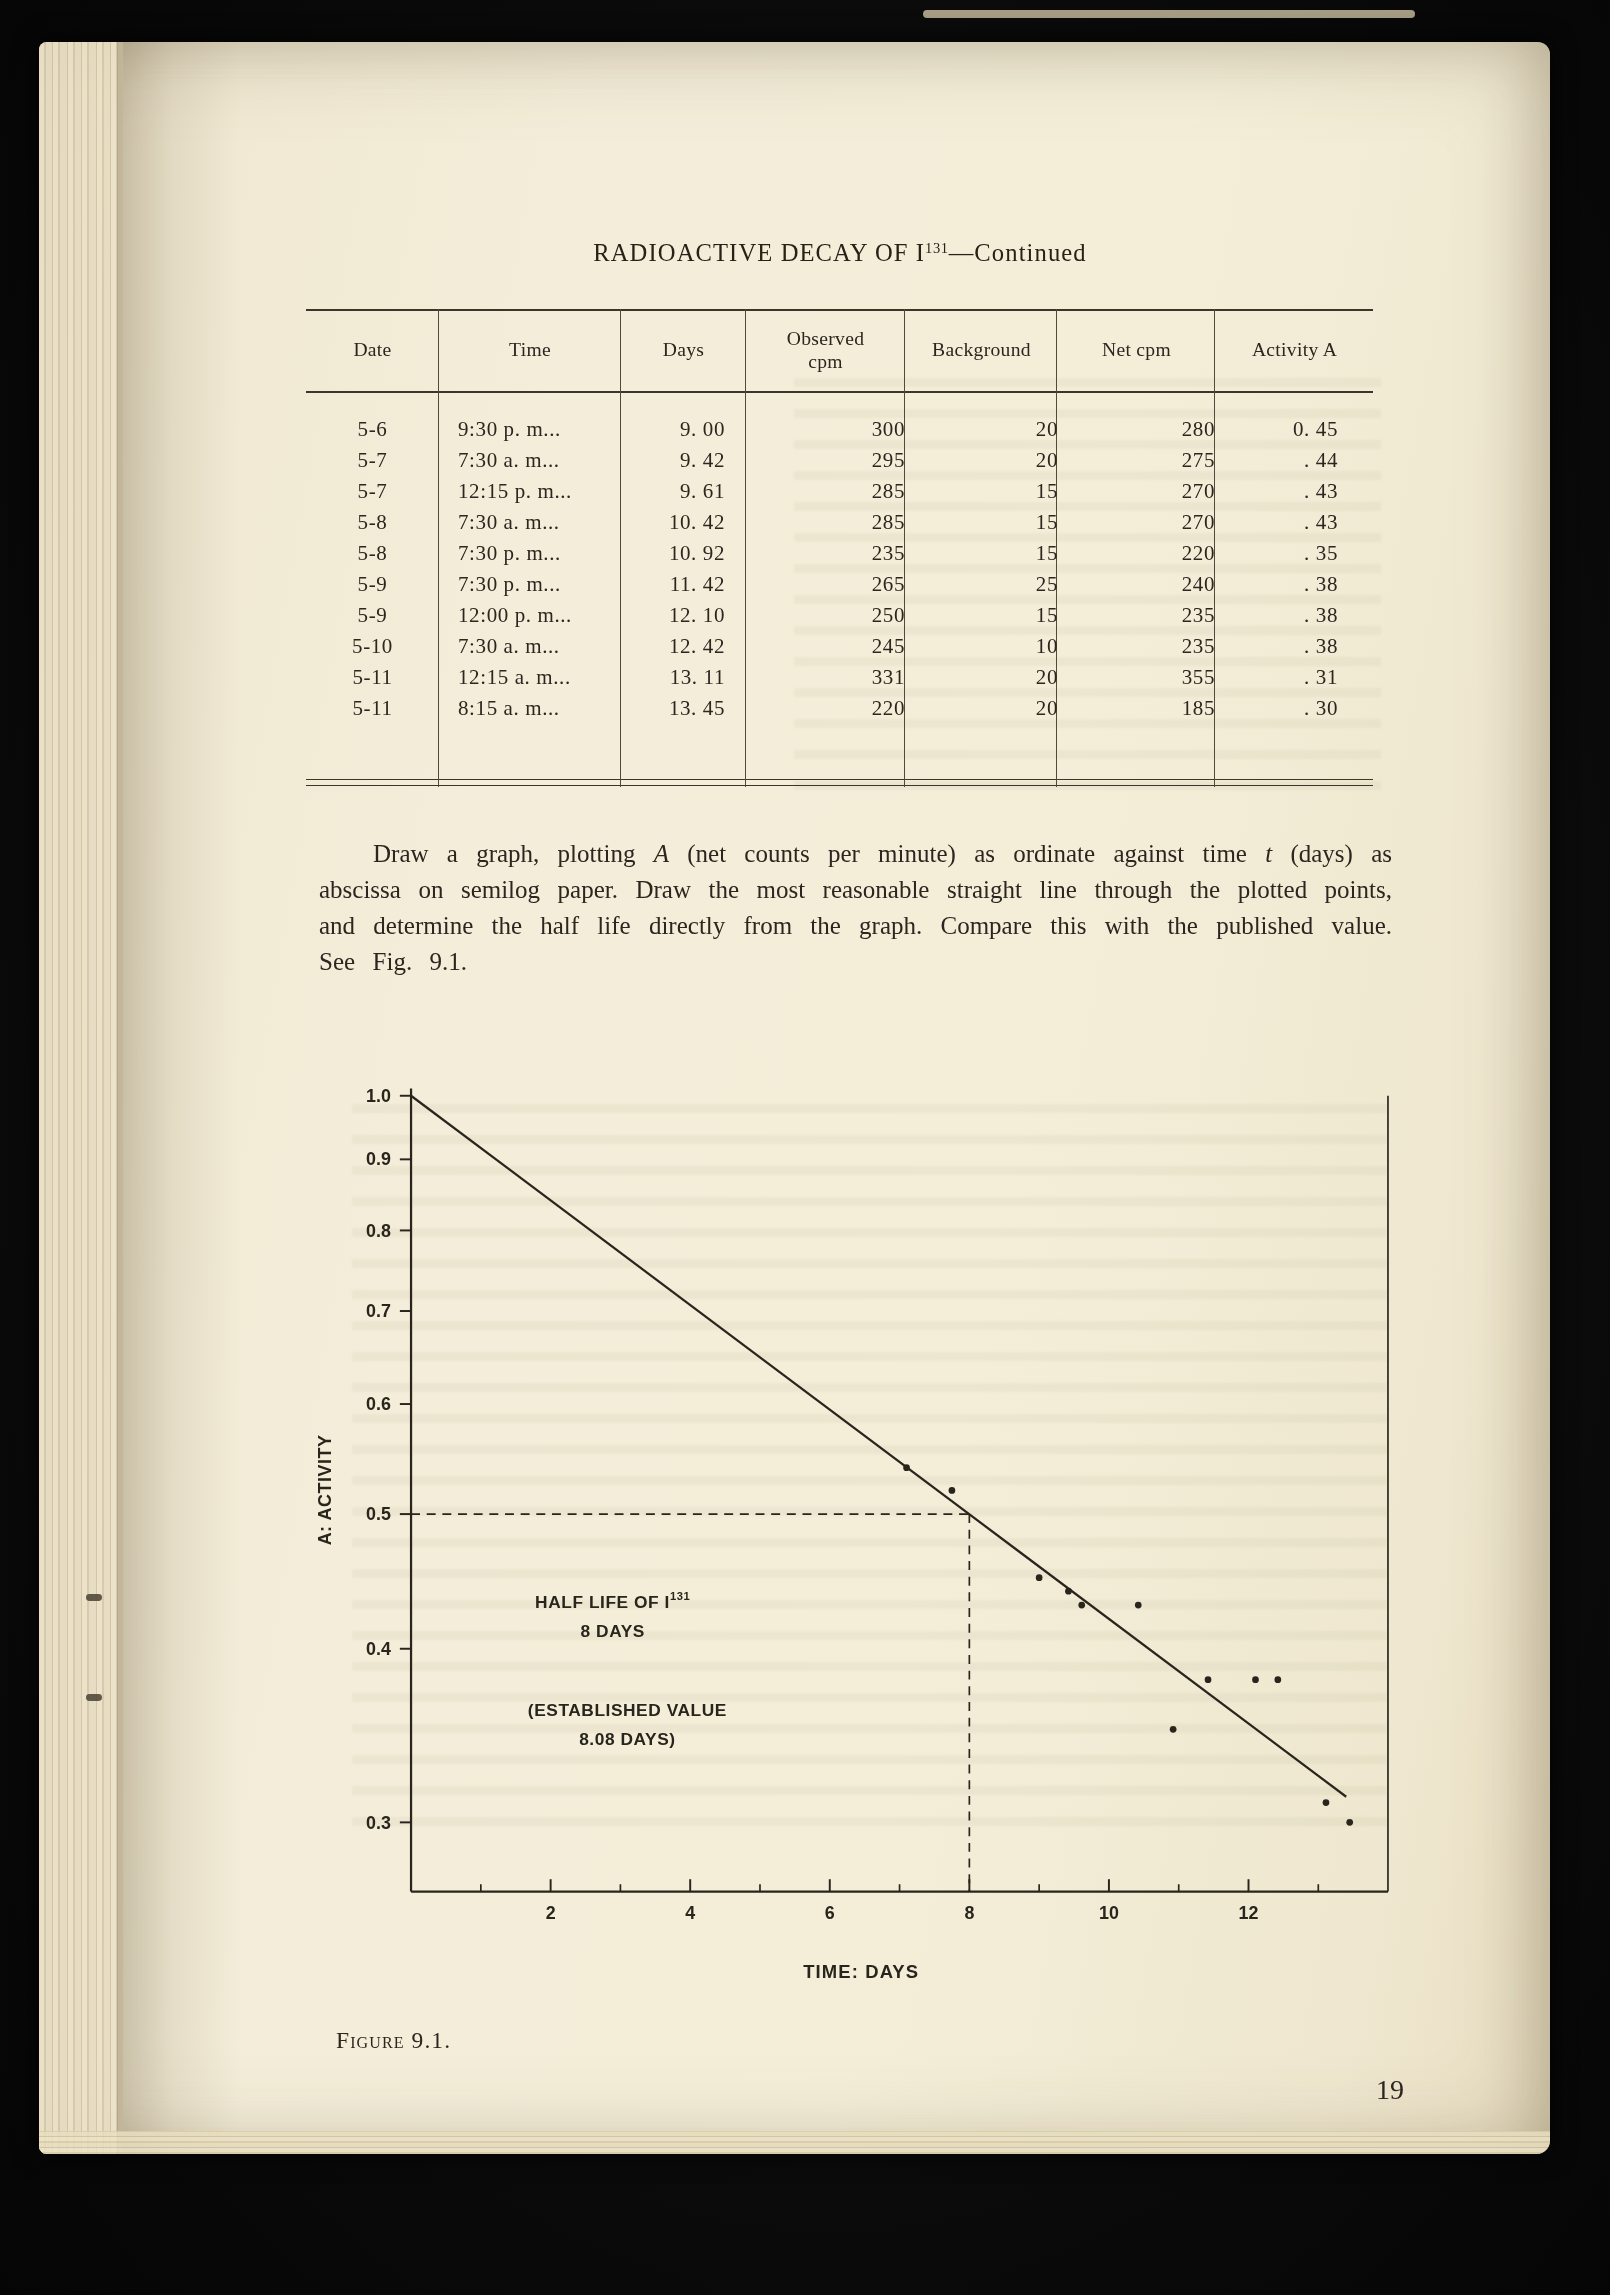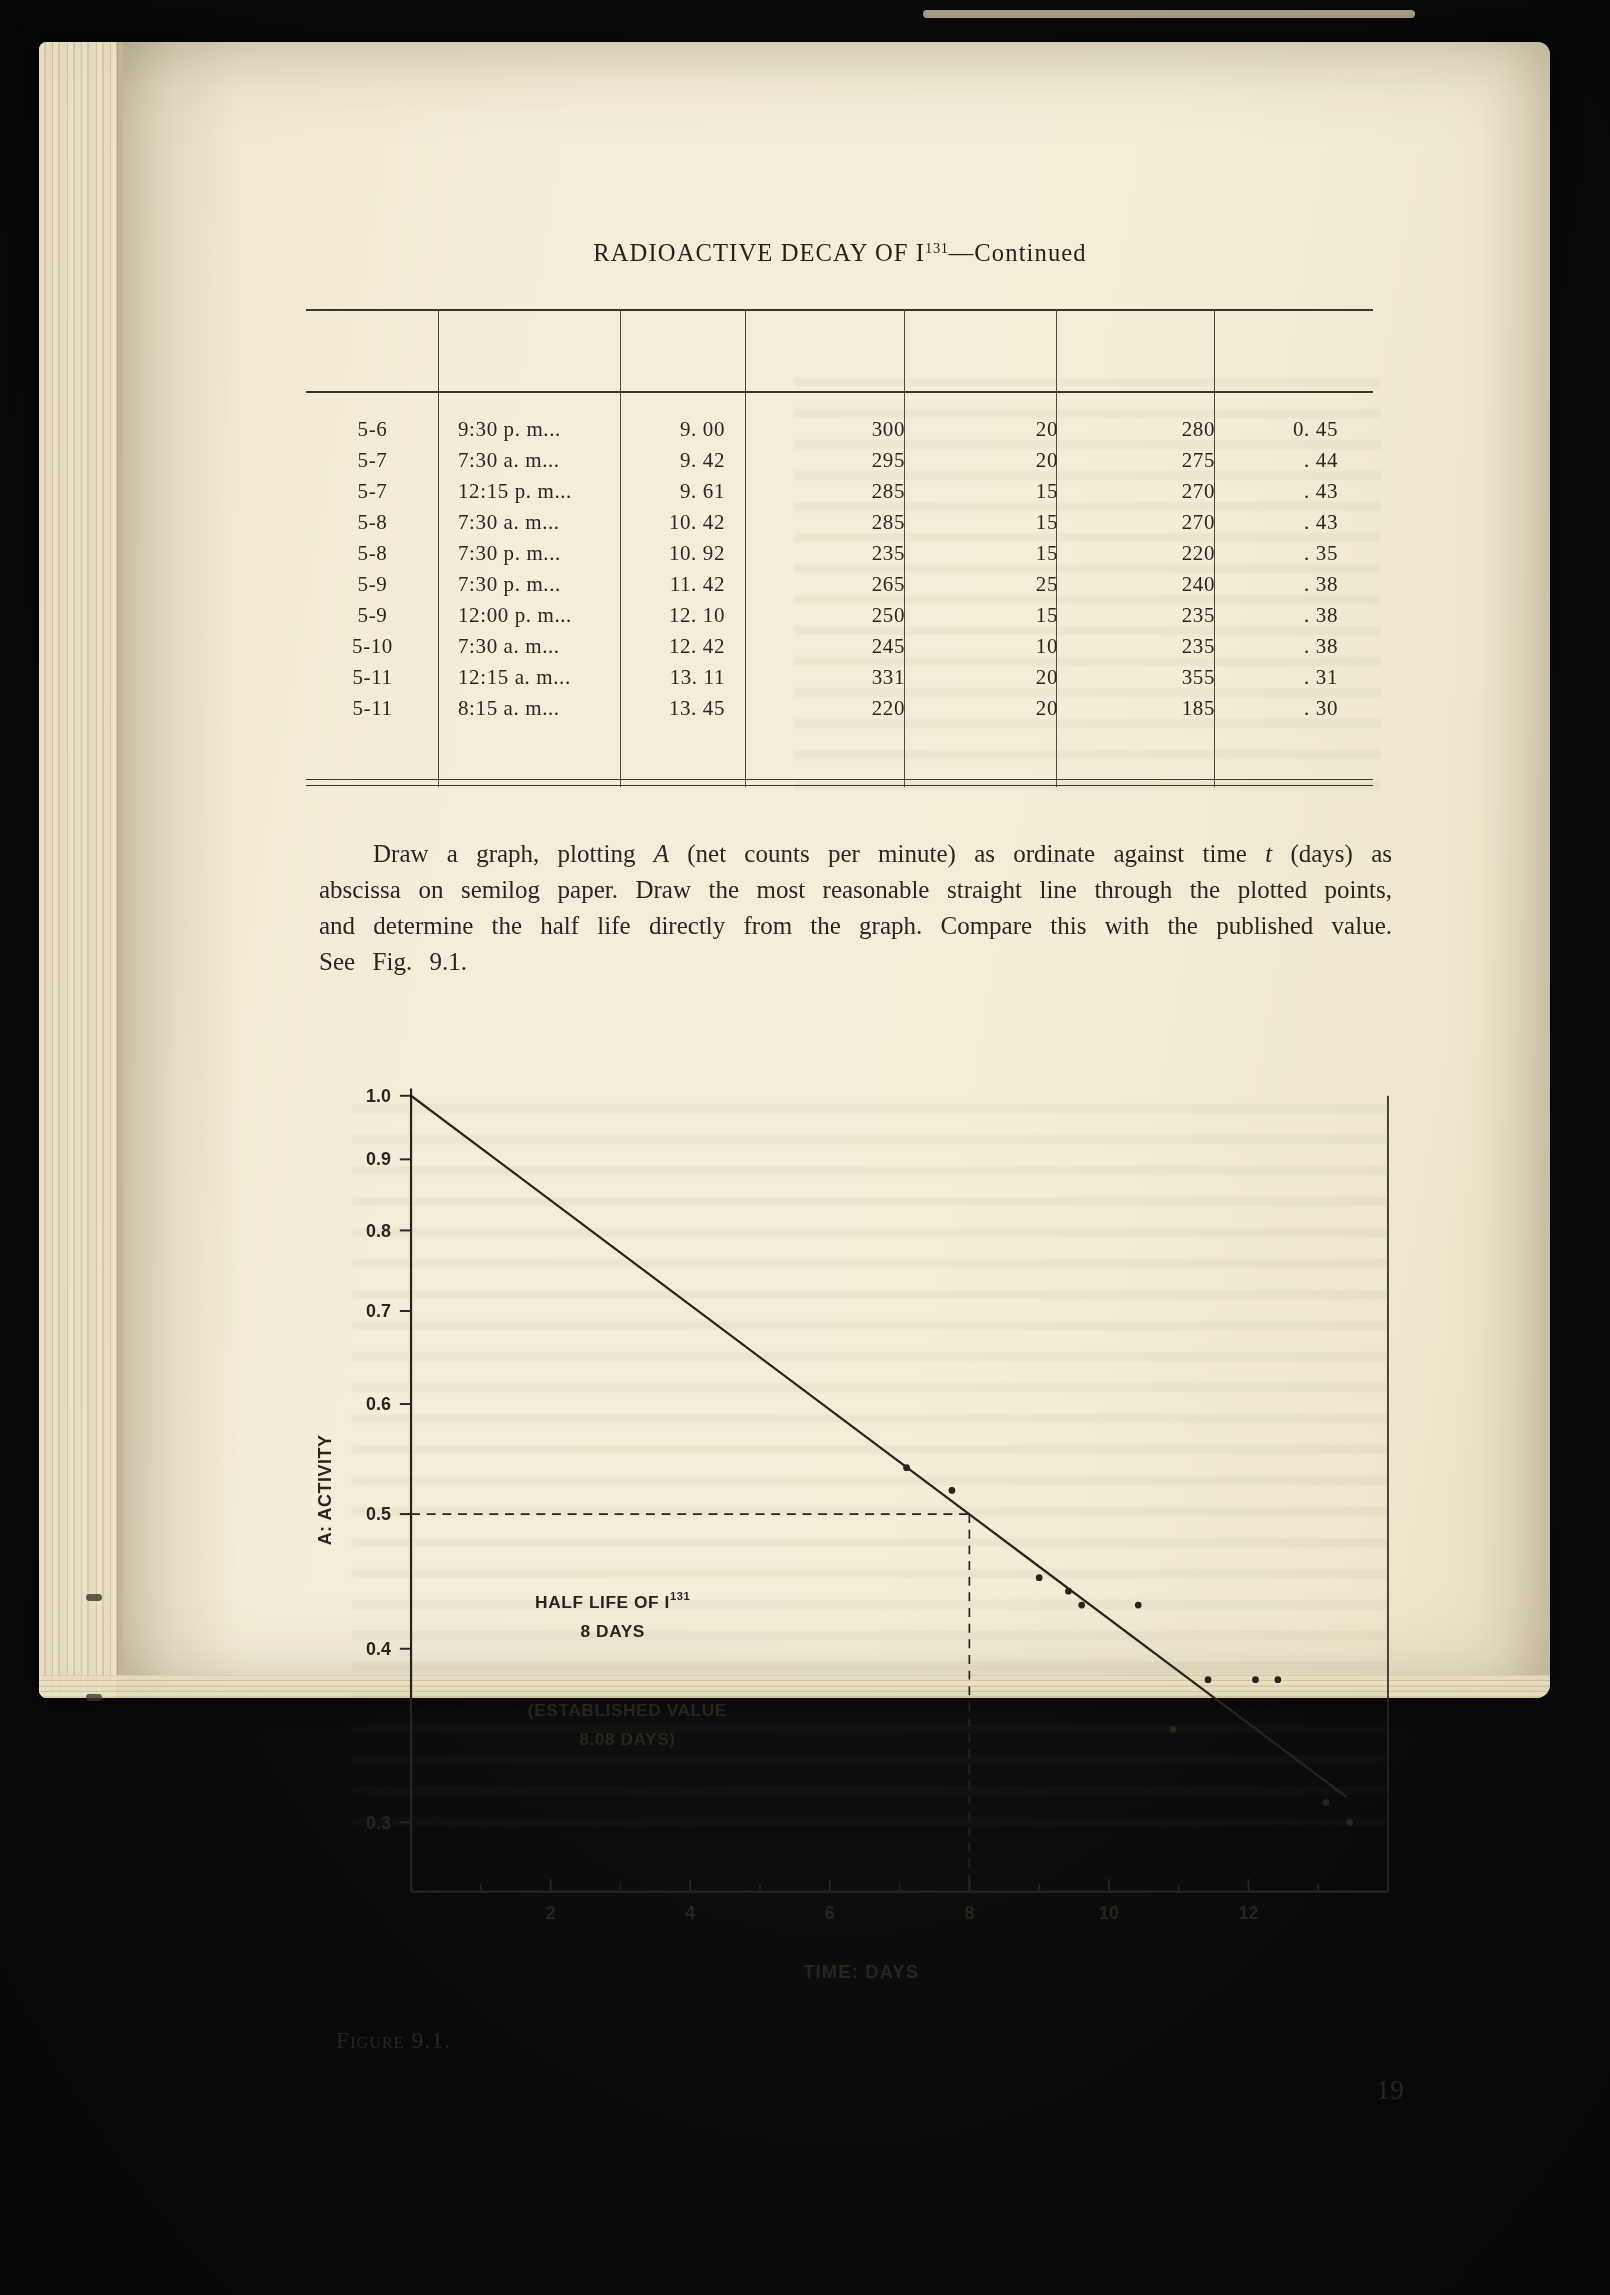--- a/index.html
+++ b/index.html
@@ -1,20 +1,20 @@
 <!DOCTYPE html>
 <html style="font-size:9px"><head>
 <meta charset="utf-8">
 <style>
   *{margin:0;padding:0;box-sizing:border-box}
   html,body{width:1610px;height:2295px;background:#0a0a0b;overflow:hidden}
   #scene{position:relative;width:1610px;height:2295px;
     background:radial-gradient(ellipse at 52% 48%, #151516 0%, #0a0a0b 68%, #050506 100%);
     font-family:"Liberation Serif","DejaVu Serif",serif;color:#2b2620}
-  #page{position:absolute;left:39px;top:42px;width:1511px;height:1656px;
+  #page{position:absolute;left:39px;top:42px;width:1511px;height:2112px;
     border-radius:7.8px 12.3px 13.4px 7.8px;
     background:linear-gradient(100deg,#e7ddc2 0%,#f0e8d2 6%,#f4edd9 30%,#f4eed9 62%,#efe7cf 88%,#e8dec3 100%);
     box-shadow:inset 0 0 95px rgba(92,78,48,.28), inset -19px 0 50px rgba(92,78,48,.16), 0 0 26px rgba(0,0,0,.85)}
   .spine{position:absolute;left:0;top:0;bottom:0;width:84px;border-radius:7.8px 0 0 7.8px;opacity:.9;
     background:repeating-linear-gradient(90deg,#ece2c9 0 5px,#d4c8a8 5px 6.7px,#e6dcc2 6.7px 13.4px,#cfc3a2 13.4px 14.5px)}
   .crease{position:absolute;left:78px;top:0;bottom:0;width:123px;
     background:linear-gradient(90deg,rgba(104,88,54,.30),rgba(104,88,54,.10) 45%,rgba(104,88,54,0))}
   .bottom-edge{position:absolute;left:0;right:0;bottom:0;height:23.5px;border-radius:0 0 13.4px 7.8px;opacity:.85;
     background:repeating-linear-gradient(0deg,#d9cda9 0 2.2px,#ece2c6 2.2px 5.6px,#cfc29e 5.6px 6.7px,#e8debf 6.7px 11.2px)}
   .sliver{position:absolute;left:923px;top:10px;width:492px;height:7.8px;background:#cdc2a2;border-radius:3.9px;opacity:.8}
@@ -86,20 +86,30 @@
         <div class="hrule" id="rule-top"></div>
         <div class="hrule" id="rule-head"></div>
         <div class="hrule" id="rule-bot1"></div>
         <div class="hrule" id="rule-bot2"></div>
         <div class="vline" style="left:132px"></div>
         <div class="vline" style="left:314px"></div>
         <div class="vline" style="left:439px"></div>
         <div class="vline" style="left:598px"></div>
         <div class="vline" style="left:750px"></div>
         <div class="vline" style="left:908px"></div>
+        <div id="thead">
+            <div class="th">Date</div>
+            <div class="th">Time</div>
+            <div class="th">Days</div>
+            <div class="th">Observed
+cpm</div>
+            <div class="th">Background</div>
+            <div class="th">Net cpm</div>
+            <div class="th">Activity A</div>
+          </div>
         <div id="tbody">
             <div class="td a0">5-6</div>
             <div class="td a1">9:30 p. m...</div>
             <div class="td a2">9. 00</div>
             <div class="td a3">300</div>
             <div class="td a4">20</div>
             <div class="td a5">280</div>
             <div class="td a6">0. 45</div>
             <div class="td a0">5-7</div>
             <div class="td a1">7:30 a. m...</div>

